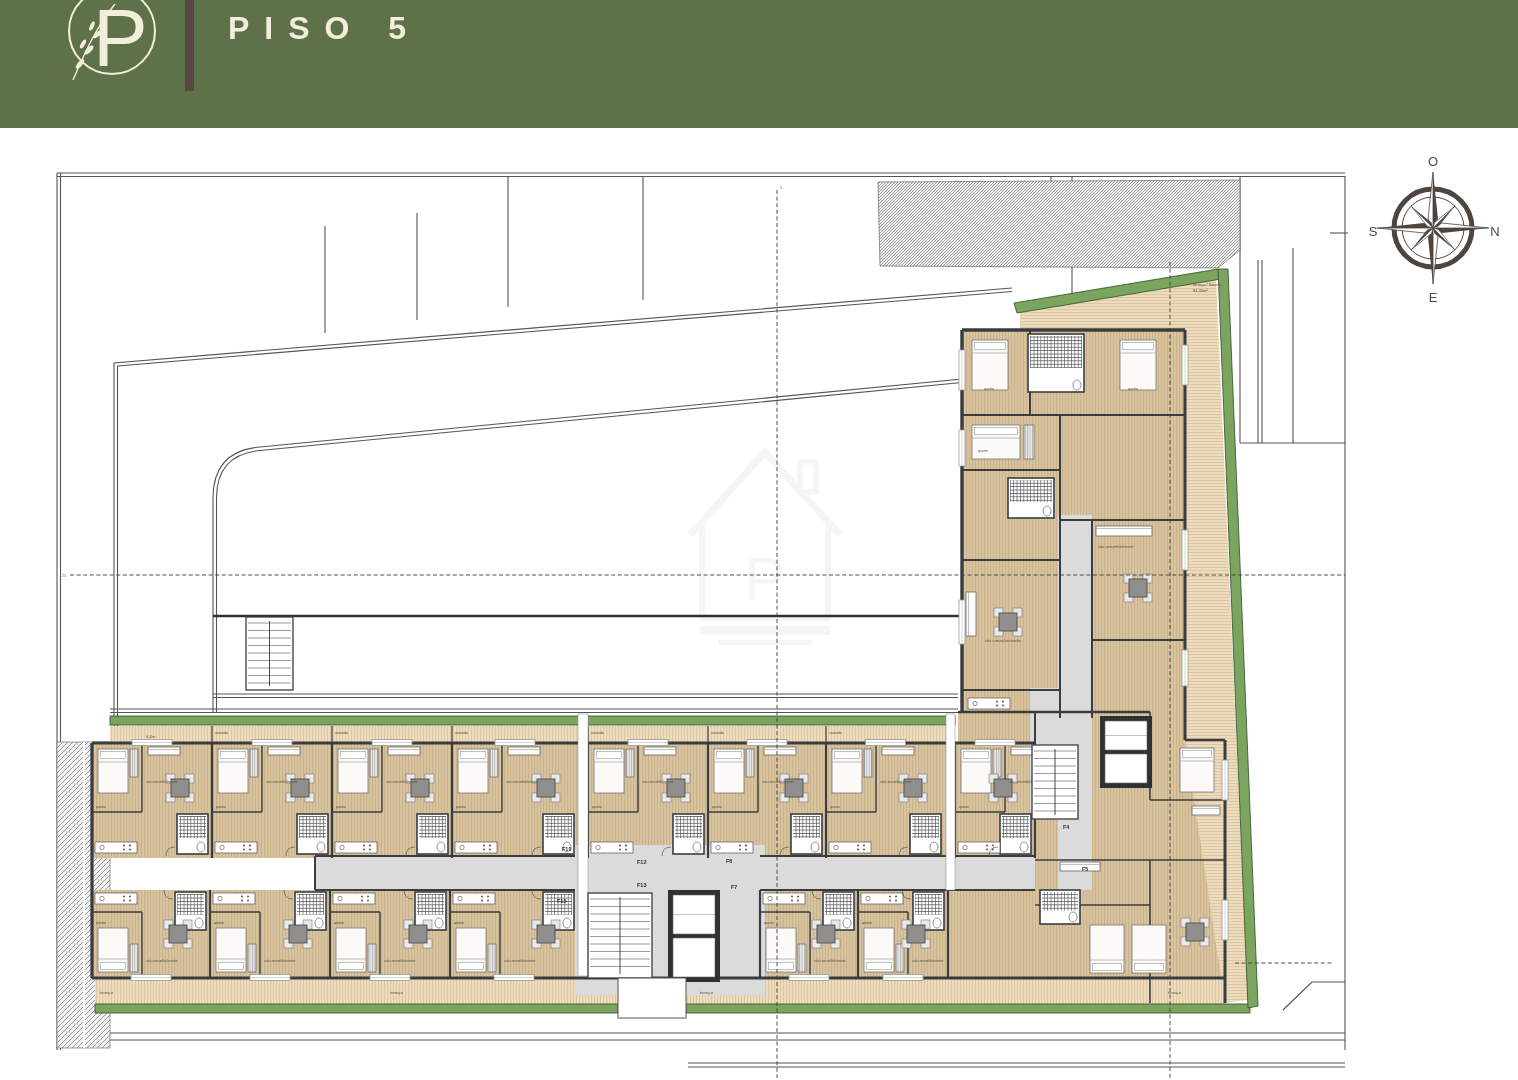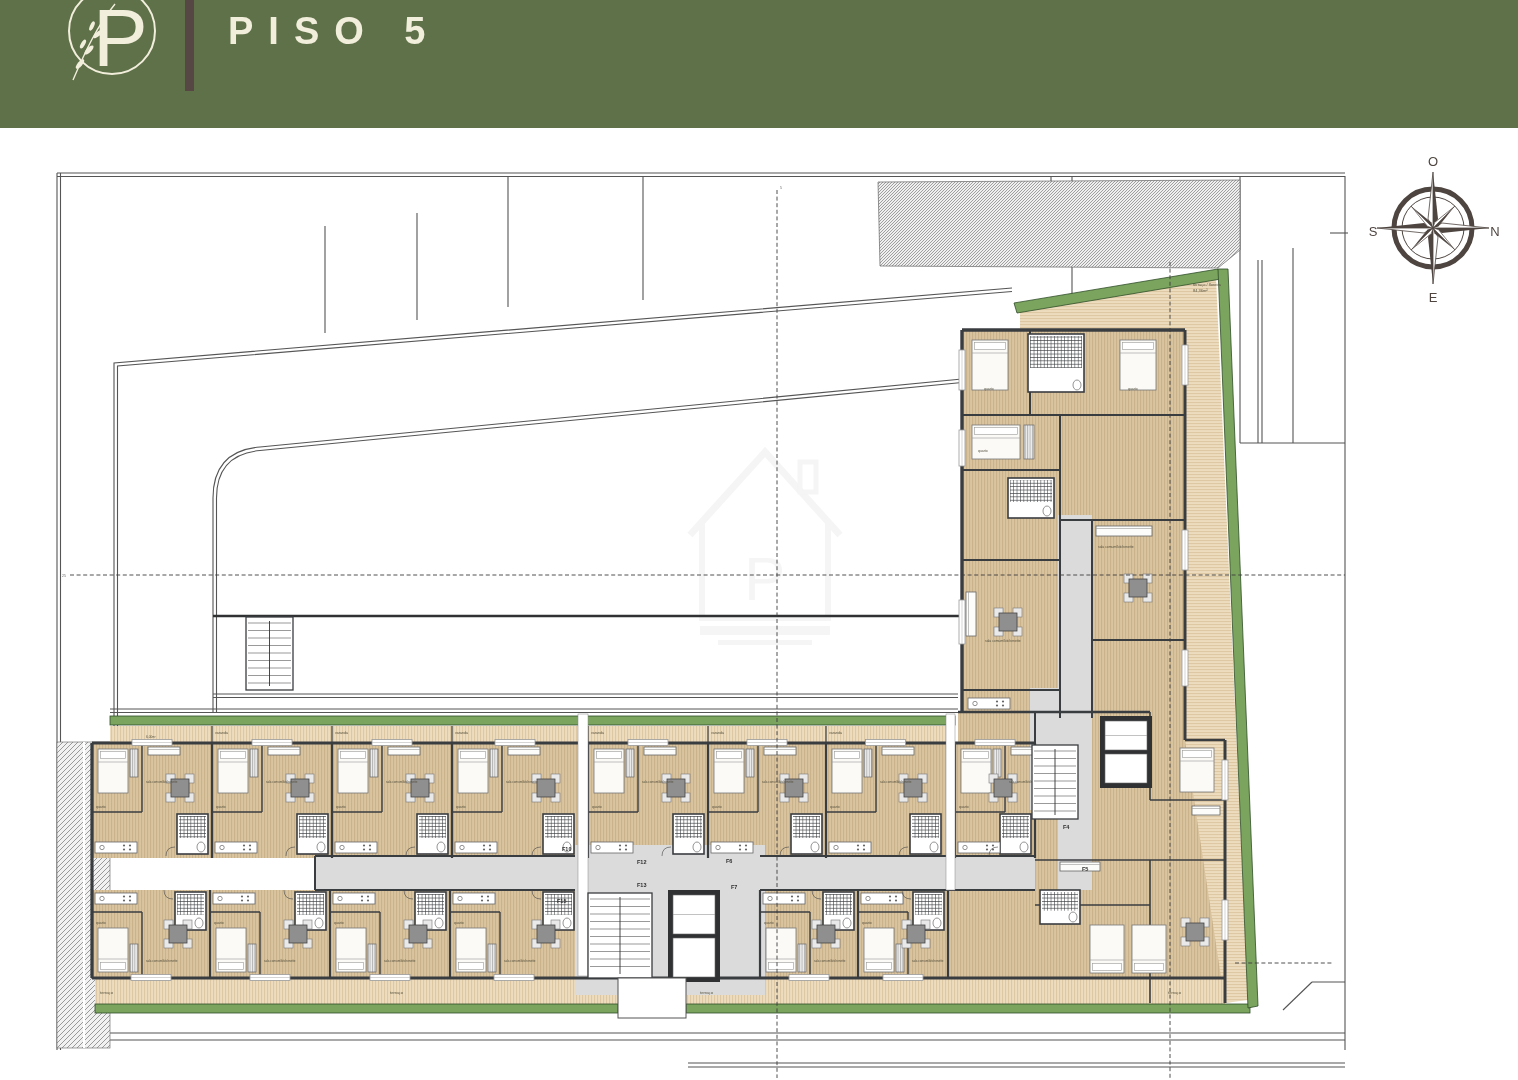--- a/index.html
+++ b/index.html
@@ -2,21 +2,21 @@
 <html><head>
 <meta charset="utf-8">
 <style>
   html,body{margin:0;padding:0;background:#fff;}
   #stage{position:relative;width:1518px;height:1080px;overflow:hidden;background:#fff;
          font-family:"Liberation Sans",sans-serif;}
   #plan-svg{position:absolute;left:0;top:0;width:1518px;height:1080px;}
   #header{position:absolute;left:0;top:0;width:1518px;height:128px;background:#5F7149;z-index:5;overflow:hidden;}
   #logo{position:absolute;left:55px;top:0;width:120px;height:128px;}
   #divider{position:absolute;left:185px;top:0;width:9px;height:91px;background:#574744;}
-  #title{position:absolute;left:228px;top:10px;color:#F2EEDC;font-weight:700;font-size:38px;
+  #title{position:absolute;left:228px;top:10px;color:#F2EEDC;font-weight:700;font-size:32px;
          letter-spacing:15px;font-family:"Liberation Sans",sans-serif;}
   text{font-family:"Liberation Sans",sans-serif;}
 </style>
 </head>
 <body>
 
 <div id="stage">
 
   <svg id="plan-svg" viewBox="0 0 1518 1080" xmlns="http://www.w3.org/2000/svg">
     <defs>

